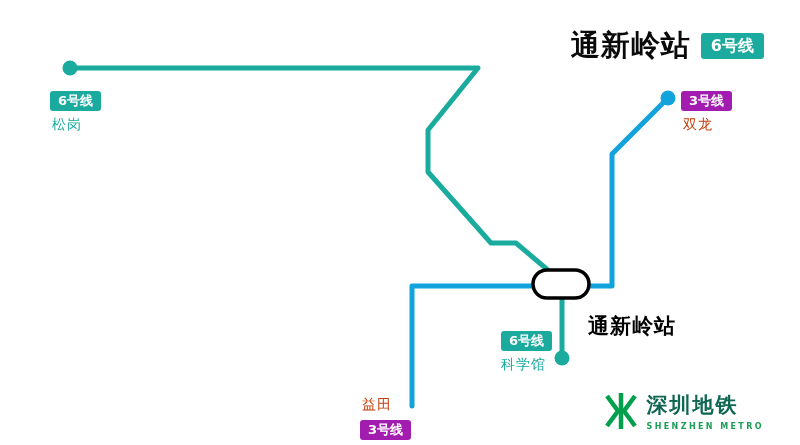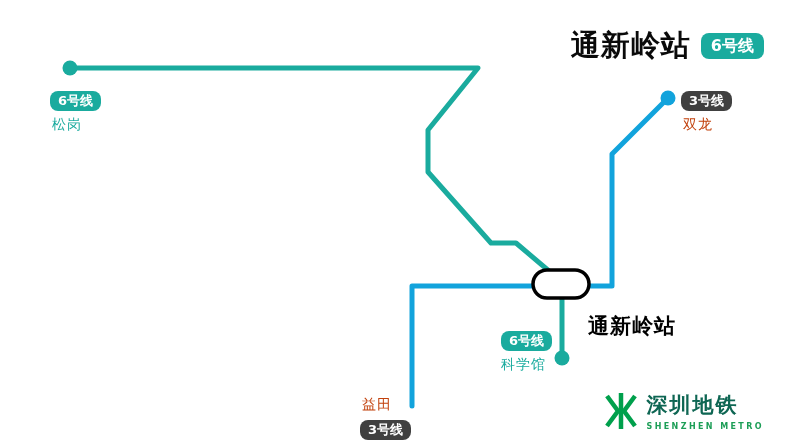--- a/index.html
+++ b/index.html
@@ -4,25 +4,25 @@
 <style>
   * { margin:0; padding:0; box-sizing:border-box; }
   html,body { background:#fff; }
   body { font-family:"DejaVu Sans","Liberation Sans",sans-serif; }
   .canvas { position:relative; width:800px; height:445px; background:#ffffff; overflow:hidden; }
   .map-svg { position:absolute; left:0; top:0; }
 
   .header { position:absolute; top:26px; right:36px; display:flex; align-items:center; gap:10px; }
   .header .title { font-size:29px; font-weight:bold; color:#0a0a0a; letter-spacing:1px; }
 
-  .badge { display:inline-block; color:#ffffff; font-weight:bold; border-radius:8px; line-height:1.25; }
+  .badge { display:inline-block; color:#ffffff; font-weight:bold; border-radius:3px; line-height:1.25; }
   .badge.sm { font-size:13px; padding:2px 8px; }
   .badge.lg { font-size:16px; padding:3px 10px; }
   .bg-teal { background:#1aab9e; }
-  .bg-blue { background:#404040; }
+  .bg-blue { background:#a21caf; }
   .c-teal { color:#1aab9e; }
   .c-blue { color:#c2410c;font-family:Liberation Mono, monospace; }
 
   .terminus { position:absolute; }
   .terminus .name { font-size:14px; margin-top:5px; letter-spacing:1px; }
   .terminus .name.indent { margin-left:2px; }
   .terminus.flip .name { margin-top:0; margin-bottom:5px; }
 
   .station-label { position:absolute; left:588px; top:312px; font-size:21px; font-weight:bold; color:#000; letter-spacing:1px; }
 

